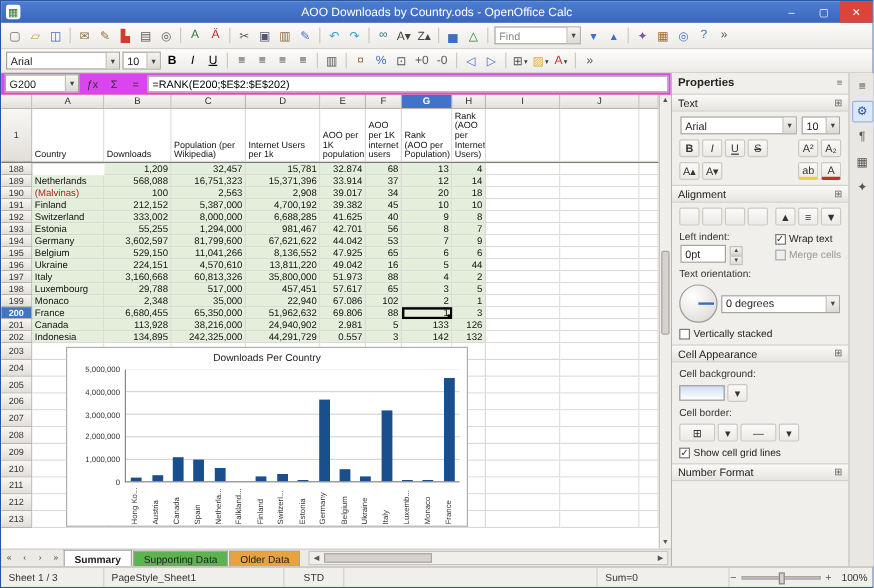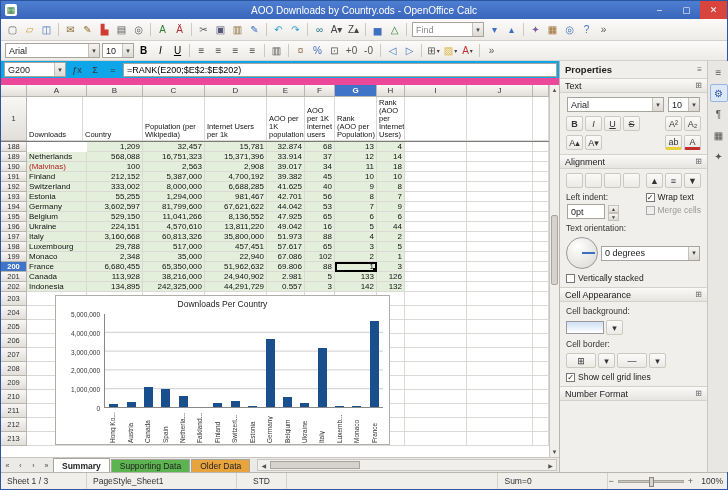--- a/index.html
+++ b/index.html
@@ -22,21 +22,21 @@
   .tsep{width:1px;height:13px;background:#ccc9c4;margin:0 3px;}
   .dd{font-size:6px;margin-left:1px;color:#444;}
   .findbox{width:72px;height:15px;border:1px solid #a7a39d;background:#fff;display:flex;align-items:center;font-size:9px;color:#888;margin:0 2px;}
   .findtxt{flex:1;padding-left:3px;}
   .combo{height:15px;border:1px solid #a7a39d;background:#fff;display:flex;align-items:center;font-size:9px;color:#222;margin:0 1px;}
   .combo-txt{flex:1;padding-left:3px;overflow:hidden;white-space:nowrap;}
   .combo-arrow{width:11px;height:100%;background:linear-gradient(#f5f4f2,#dddad5);border-left:1px solid #c4c1bb;font-size:7px;display:flex;align-items:center;justify-content:center;color:#444;flex:0 0 11px;}
   
   .bodyrow{flex:1;display:flex;min-height:0;}
   .leftcol{width:558px;flex:0 0 558px;display:flex;flex-direction:column;min-height:0;}
-  .formulabar{flex:0 0 17px;background:#0ea5e9;border-bottom:7px solid #ec4899;display:flex;align-items:center;padding:1px 2px;gap:2px;}
+  .formulabar{flex:0 0 17px;background:#d946ef;border-bottom:1px solid #ec4899;display:flex;align-items:center;padding:1px 2px;gap:2px;}
   .namebox{width:62px;flex:0 0 62px;}
   .fbtn{width:16px;height:14px;font-size:9px;display:flex;align-items:center;justify-content:center;color:#333;}
   .finput{flex:1;height:14px;background:#fff;border:1px solid #a7a39d;font-size:9px;padding:0 3px;display:flex;align-items:center;white-space:nowrap;overflow:hidden;}
   .gridwrap{flex:1;display:flex;min-height:0;}
   
   .grid{width:548px;flex:0 0 548px;position:relative;background:#fff;overflow:hidden;}
   .grid-hrow{display:flex;height:12px;}
   .ghead,.rhead{background:linear-gradient(#f8f7f5,#e2dfda);border-right:1px solid #b9b5af;border-bottom:1px solid #b9b5af;font-size:8px;color:#333;display:flex;align-items:center;justify-content:center;flex:0 0 auto;overflow:hidden;}
   .ghead.sel,.rhead.sel{background:#3f74c9;color:#fff;font-weight:bold;}
   .grid-row{display:flex;}
@@ -297,22 +297,22 @@
               <div class="ghead" style="width: 38px;">E</div>
               <div class="ghead" style="width: 30px;">F</div>
               <div class="ghead sel" style="width: 42px;">G</div>
               <div class="ghead" style="width: 28px;">H</div>
               <div class="ghead" style="width: 62px;">I</div>
               <div class="ghead" style="width: 66px;">J</div>
               <div class="ghead" style="width: 16px;"></div>
             </div>
             <div class="grid-row hdr" style="height: 45px;">
               <div class="rhead" style="width: 26px;">1</div>
+              <div class="gcell" style="width: 60px;">Country</div>
               <div class="gcell" style="width: 56px;">Downloads</div>
-              <div class="gcell" style="width: 60px;">Country</div>
               <div class="gcell" style="width: 62px;">Population (per Wikipedia)</div>
               <div class="gcell" style="width: 62px;">Internet Users per 1k</div>
               <div class="gcell" style="width: 38px;">AOO per 1K population</div>
               <div class="gcell" style="width: 30px;">AOO per 1K internet users</div>
               <div class="gcell" style="width: 42px;">Rank (AOO per Population)</div>
               <div class="gcell" style="width: 28px;">Rank (AOO per Internet Users)</div>
               <div class="gcell" style="width: 62px;"></div>
               <div class="gcell" style="width: 66px;"></div>
               <div class="gcell" style="width: 16px;"></div>
             </div>
@@ -345,21 +345,21 @@
               <div class="gcell" style="width: 16px;"></div>
             </div>
             <div class="grid-row" style="height: 10px;">
               <div class="rhead" style="width: 26px;">190</div>
               <div class="gcell green redtxt" style="width: 60px;">(Malvinas)</div>
               <div class="gcell num green" style="width: 56px;">100</div>
               <div class="gcell num green" style="width: 62px;">2,563</div>
               <div class="gcell num green" style="width: 62px;">2,908</div>
               <div class="gcell num green" style="width: 38px;">39.017</div>
               <div class="gcell num green" style="width: 30px;">34</div>
-              <div class="gcell num green" style="width: 42px;">11</div>
+              <div class="gcell num green" style="width: 42px;">20</div>
               <div class="gcell num green" style="width: 28px;">18</div>
               <div class="gcell num" style="width: 62px;"></div>
               <div class="gcell num" style="width: 66px;"></div>
               <div class="gcell" style="width: 16px;"></div>
             </div>
             <div class="grid-row" style="height: 10px;">
               <div class="rhead" style="width: 26px;">191</div>
               <div class="gcell green" style="width: 60px;">Finland</div>
               <div class="gcell num green" style="width: 56px;">212,152</div>
               <div class="gcell num green" style="width: 62px;">5,387,000</div>
@@ -824,21 +824,21 @@
         <div class="sb-row">
           <span class="sbtn"></span>
           <span class="sbtn"></span>
           <span class="sbtn"></span>
           <span class="sbtn"></span>
           <span class="sb-fill"></span>
           <span class="sbtn">▲</span>
           <span class="sbtn">≡</span>
           <span class="sbtn">▼</span>
         </div>
-        <div class="sb-row" style="align-items:flex-start">
+        <div class="sb-row" style="align-items:center">
           <span style="display:flex;flex-direction:column;gap:2px">
             <span class="sb-label">Left indent:</span>
             <span class="sb-row">
               <span class="combo" style="width:38px">
                 <span class="combo-txt">0pt</span>
               </span>
               <span class="spin">
                 <span>▲</span>
                 <span>▼</span>
               </span>

